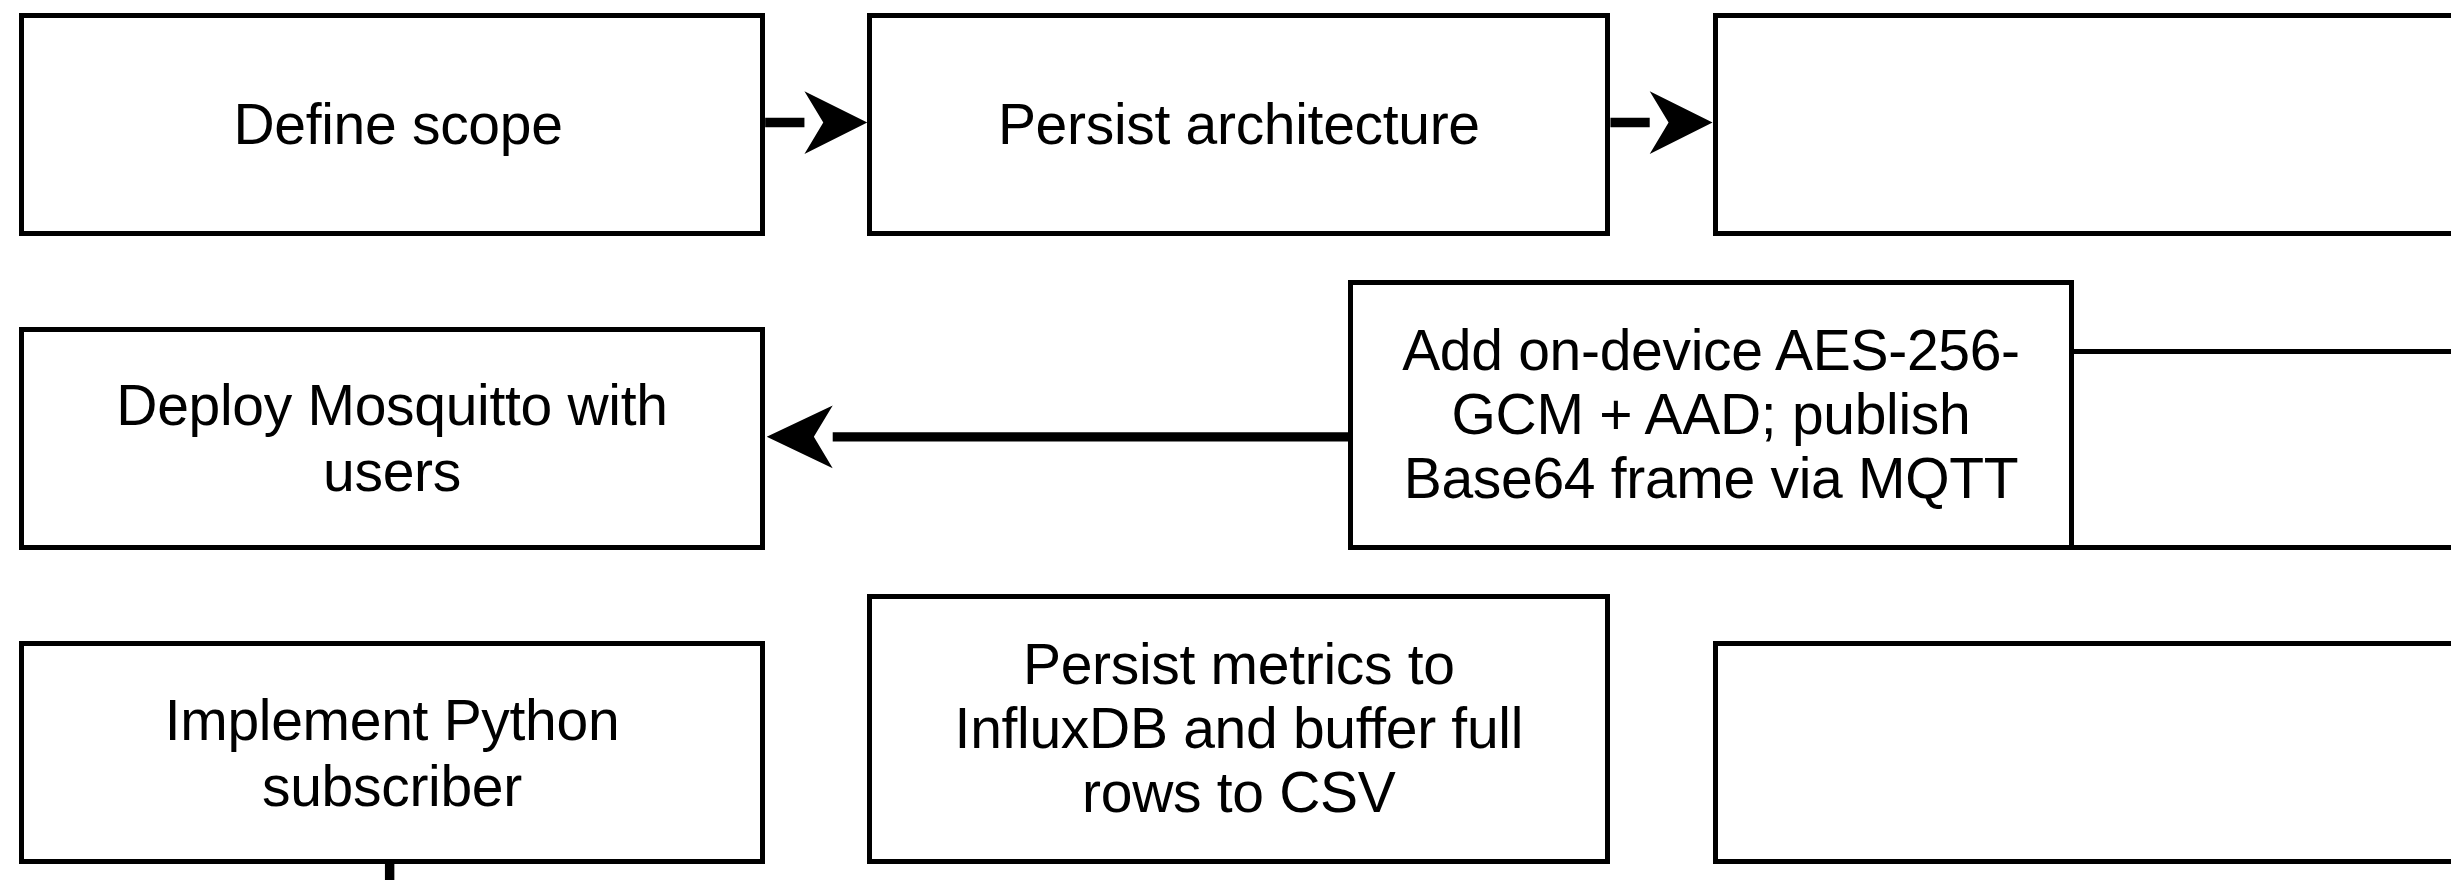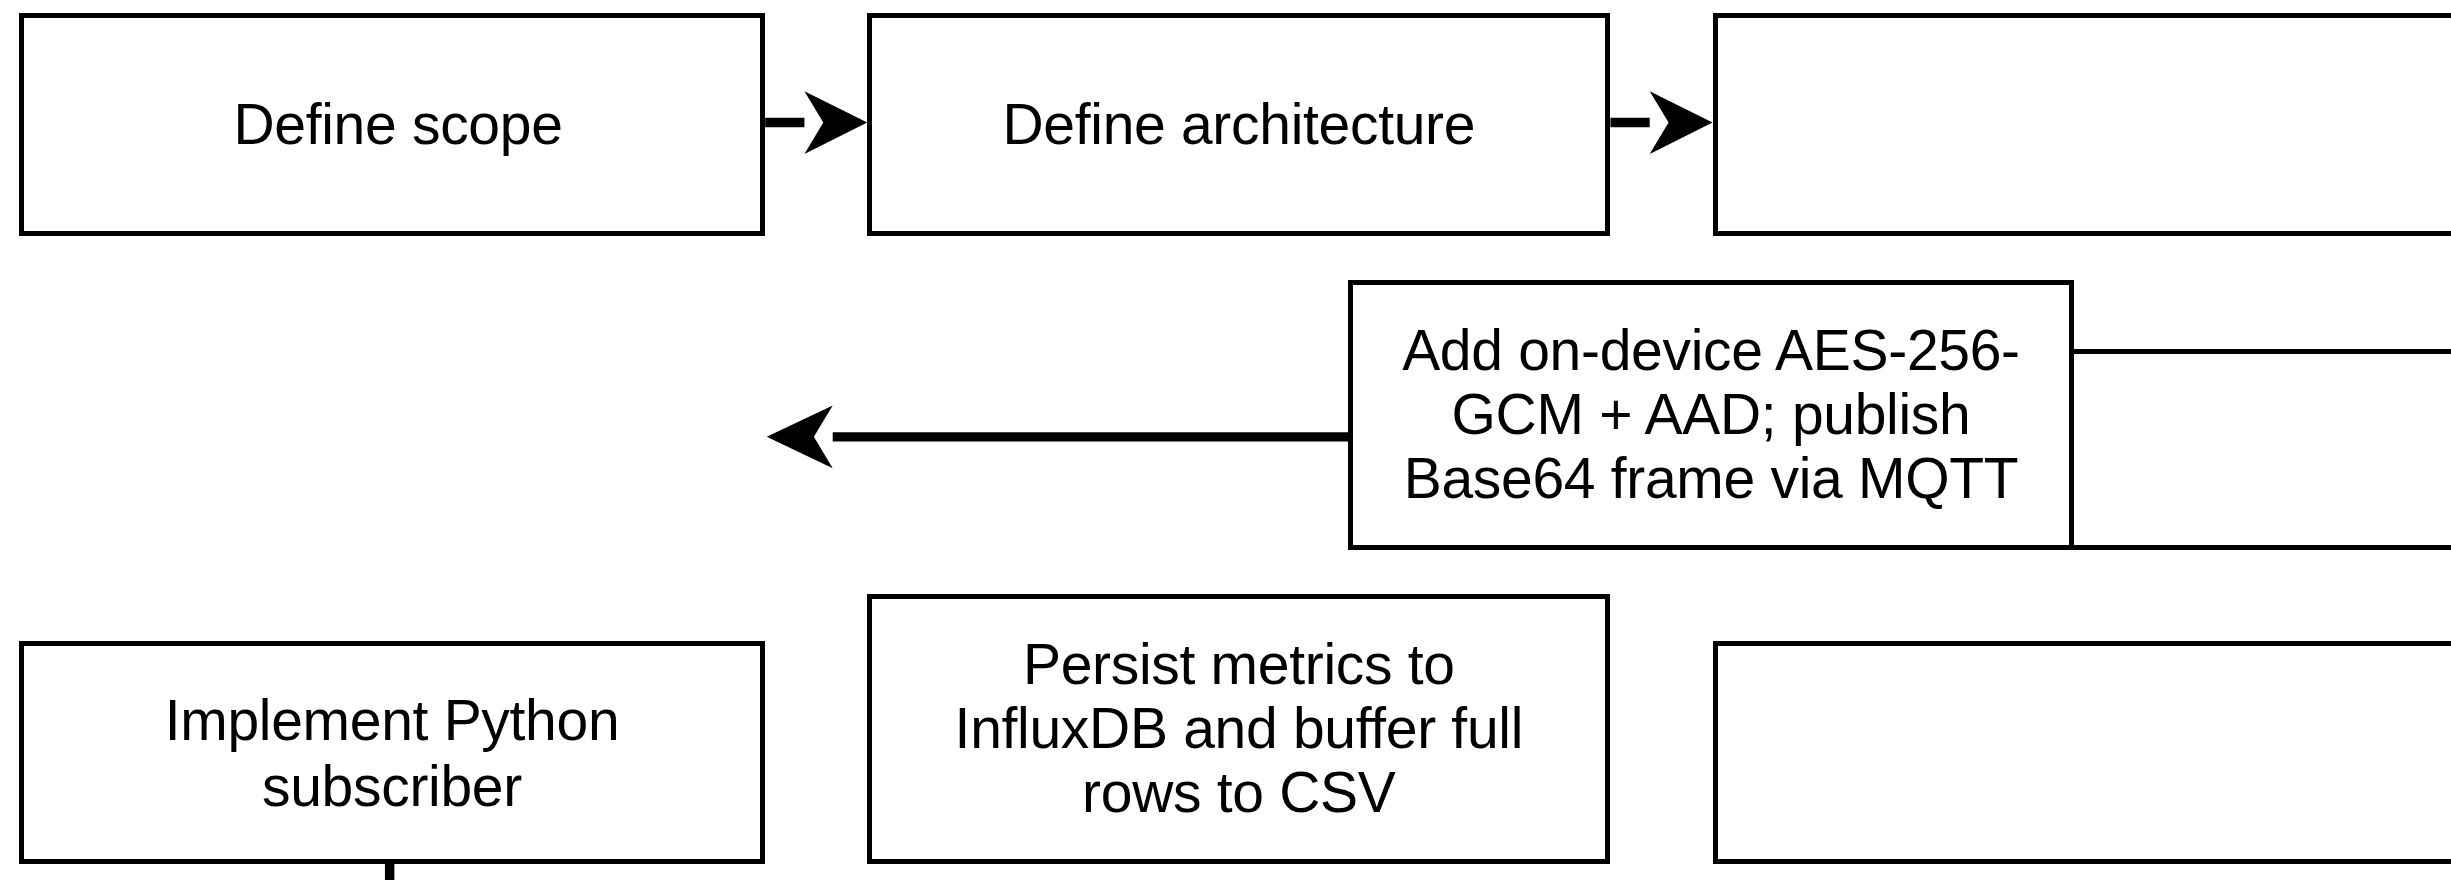--- a/index.html
+++ b/index.html
@@ -112,37 +112,41 @@
       <line x1="1598" y1="745" x2="1625" y2="745" stroke="#000000" stroke-width="6"></line>
       <path d="M1625,725 L1665,745 L1625,765 L1637,745 Z" fill="#000000"></path>
     </g>
   </svg>
 
   <div class="node-box" style="left: 18.8538px; top: 12.5714px; width: 746.298px; height: 223.143px; padding-left: 12px;">
     <span class="node-label">Define scope</span>
   </div>
 
   <div class="node-box" style="left: 867.277px; top: 12.5714px; width: 743.156px; height: 223.143px;">
-    <span class="node-label">Define architecture</span>
+    <span class="node-label">Persist architecture</span>
   </div>
 
   <div class="node-box" style="left: 1712.56px; top: 12.5714px; width: 2128.91px; height: 223.143px;">
     <span class="node-label">Build ESP32 firmware</span>
   </div>
 
   <div class="node-box" style="left: 1712.56px; top: 348.857px; width: 2128.91px; height: 201.143px;">
     <span class="node-label">Normalize JSON payload</span>
   </div>
 
   <div class="node-box" style="left: 1348.05px; top: 279.714px; width: 725.873px; height: 270.286px;">
     <span class="node-label tight">Add on-device AES-256-
 GCM + AAD; publish
 Base64 frame via MQTT</span>
   </div>
 
+  <div class="node-box" style="left: 18.8538px; top: 326.857px; width: 746.298px; height: 223.143px;">
+    <span class="node-label">Deploy Mosquitto with
+users</span>
+  </div>
 
   <div class="node-box" style="left: 867.277px; top: 594px; width: 743.156px; height: 270.286px;">
     <span class="node-label tight">Persist metrics to
 InfluxDB and buffer full
 rows to CSV</span>
   </div>
 
   <div class="node-box" style="left: 18.8538px; top: 641.143px; width: 746.298px; height: 223.143px;">
     <span class="node-label">Implement Python
 subscriber</span>

